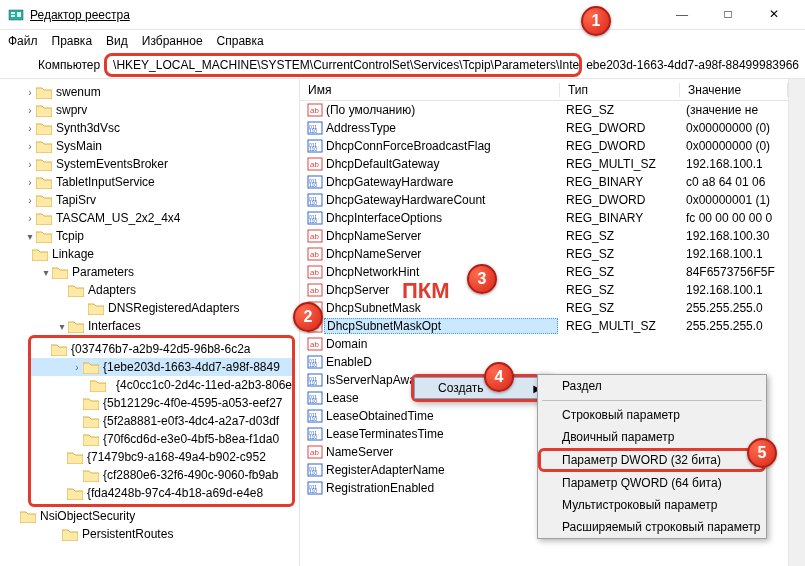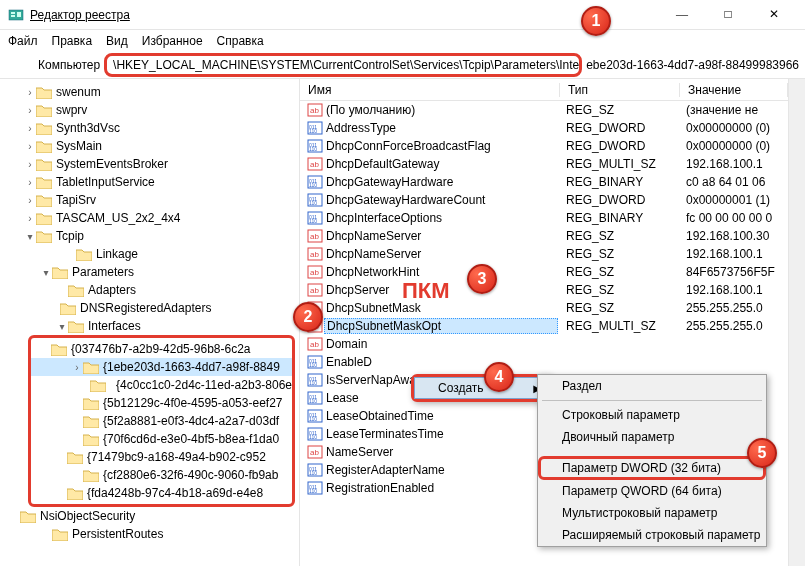--- a/index.html
+++ b/index.html
@@ -37,21 +37,21 @@
   .row.selected .rname { background: #cce8ff; border: 1px dotted #3399ff; }
   .badge { position: absolute; width: 30px; height: 30px; border-radius: 50%; background: radial-gradient(circle at 30% 30%, #ff6a4d, #d8261a); color: #fff; font-weight: bold; font-size: 16px; display: flex; align-items: center; justify-content: center; border: 2px solid #b01e14; box-shadow: 0 1px 3px rgba(0,0,0,0.4); z-index: 100; }
   .pkm-label { position: absolute; color: #e23b2e; font-weight: bold; font-size: 22px; z-index: 90; }
   .ctxmenu { position: absolute; background: #f0f0f0; border: 1px solid #a0a0a0; box-shadow: 2px 2px 6px rgba(0,0,0,0.3); font-size: 12px; z-index: 80; }
   .ctxmenu .item { padding: 4px 66px 4px 24px; white-space: nowrap; position: relative; }
   .ctxmenu .item.hover { background: #d8e6f2; border: 1px solid #7da2ce; padding: 3px 49px 3px 23px; }
   .ctxmenu .item .arrow { position: absolute; right: 8px; top: 5px; font-size: 10px; }
   .ctx-box { border: 3px solid #e23b2e; border-radius: 6px; }
   .ctxmenu.sub { z-index: 81; }
   .ctxmenu .sep { height: 1px; background: #c0c0c0; margin: 3px 4px; }
-  .ctxmenu .highlighted-item { border: 3px solid #e23b2e; border-radius: 6px; padding: 2px 47px 2px 21px; margin-top: 8px; }
+  .ctxmenu .highlighted-item { border: 3px solid #e23b2e; border-radius: 6px; padding: 2px 47px 2px 21px; }
   .scrollbar-v { width: 17px; background: #f0f0f0; border-left: 1px solid #e5e5e5; }
 </style>
 </head>
 <body>
 
 <div class="titlebar">
   <span class="icon">
     <svg viewBox="0 0 16 16">
         <rect x="1" y="3" width="14" height="10" fill="#3a9" stroke="#167" stroke-width="0.5"></rect>
         <rect x="3" y="5" width="4" height="2" fill="#cfe"></rect>
@@ -162,21 +162,21 @@
       </div>
     <div class="tnode" style="padding-left:24px">
         <span class="twist">▾</span>
         <span class="fold">
           <svg>
             <polygon points="0,3 6,3 8,5 16,5 16,14 0,14" fill="#ffe9a6" stroke="#d6b24c"></polygon>
           </svg>
         </span>
         <span>Tcpip</span>
       </div>
-    <div class="tnode" style="padding-left:64px">
+    <div class="tnode" style="padding-left:20px">
         <span class="twist"></span>
         <span class="fold">
           <svg>
             <polygon points="0,3 6,3 8,5 16,5 16,14 0,14" fill="#ffe9a6" stroke="#d6b24c"></polygon>
           </svg>
         </span>
         <span>Linkage</span>
       </div>
     <div class="tnode" style="padding-left:40px">
         <span class="twist">▾</span>
@@ -189,21 +189,21 @@
       </div>
     <div class="tnode" style="padding-left:56px">
         <span class="twist"></span>
         <span class="fold">
           <svg>
             <polygon points="0,3 6,3 8,5 16,5 16,14 0,14" fill="#ffe9a6" stroke="#d6b24c"></polygon>
           </svg>
         </span>
         <span>Adapters</span>
       </div>
-    <div class="tnode" style="padding-left:48px">
+    <div class="tnode" style="padding-left:76px">
         <span class="twist"></span>
         <span class="fold">
           <svg>
             <polygon points="0,3 6,3 8,5 16,5 16,14 0,14" fill="#ffe9a6" stroke="#d6b24c"></polygon>
           </svg>
         </span>
         <span>DNSRegisteredAdapters</span>
       </div>
     <div class="tnode" style="padding-left:56px">
         <span class="twist">▾</span>
@@ -299,21 +299,21 @@
       </div>
     <div class="tnode" style="">
         <span class="twist"></span>
         <span class="fold">
           <svg>
             <polygon points="0,3 6,3 8,5 16,5 16,14 0,14" fill="#ffe9a6" stroke="#d6b24c"></polygon>
           </svg>
         </span>
         <span>NsiObjectSecurity</span>
       </div>
-    <div class="tnode" style="padding-left:40px">
+    <div class="tnode" style="padding-left:50px">
         <span class="twist"></span>
         <span class="fold">
           <svg>
             <polygon points="0,3 6,3 8,5 16,5 16,14 0,14" fill="#ffe9a6" stroke="#d6b24c"></polygon>
           </svg>
         </span>
         <span>PersistentRoutes</span>
       </div>
   </div>
 

